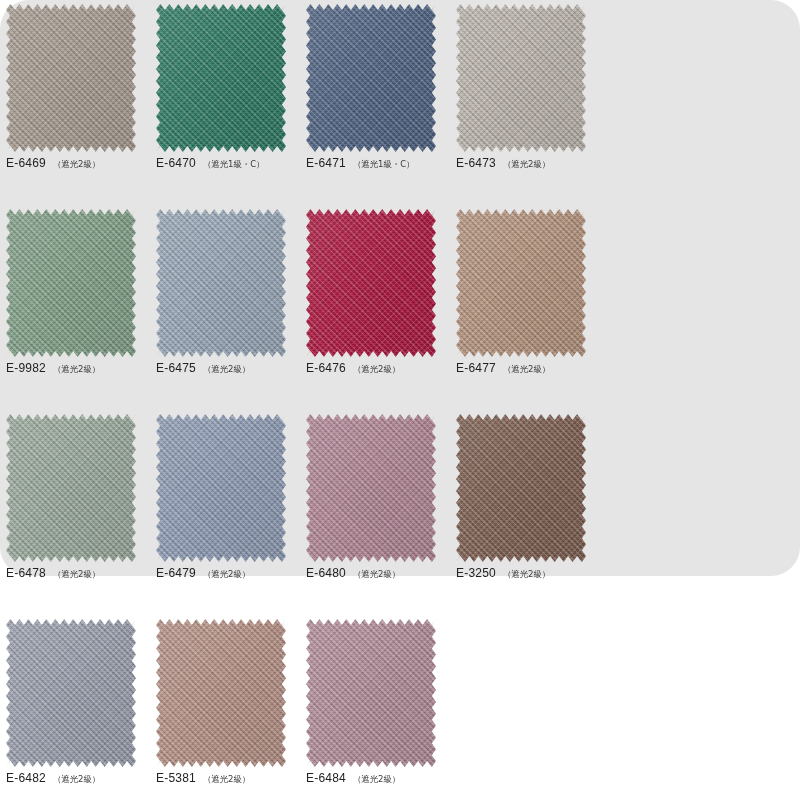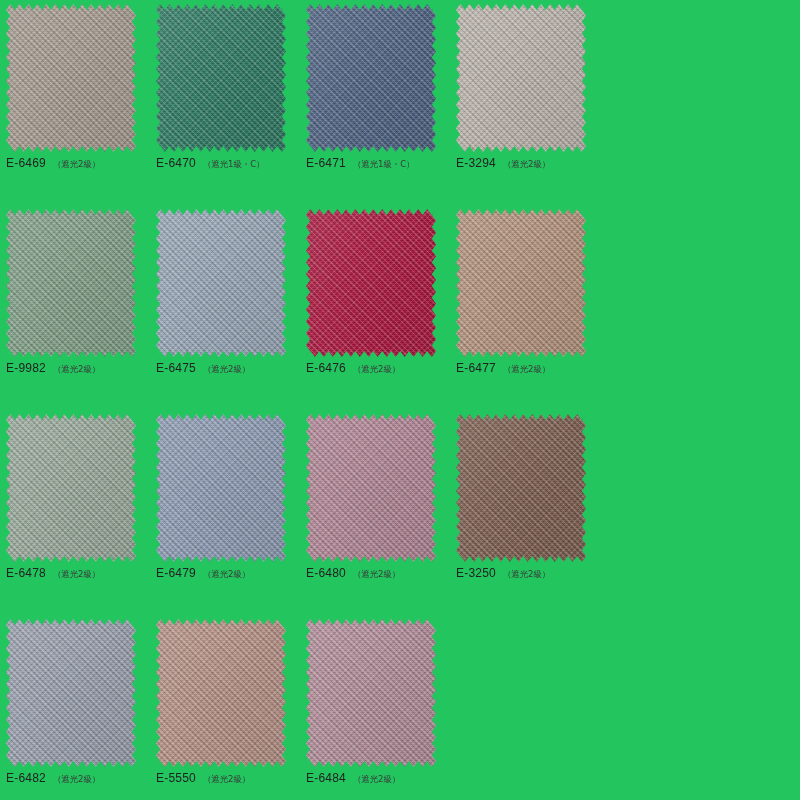--- a/index.html
+++ b/index.html
@@ -8,23 +8,24 @@
     margin: 0;
     padding: 0;
     width: 800px;
     height: 800px;
     background: #ffffff;
     font-family: "Liberation Sans", sans-serif;
   }
 
   #catalog {
     width: 800px;
-    height: 800px;
+    height: 576px;
     position: relative;
-    background: #22c55e;
+    background: #e5e5e5;
+    border-radius: 29px;
   }
 
   .swatch-grid {
     display: grid;
     grid-template-columns: repeat(4, 150px);
     grid-template-rows: repeat(4, 205px);
     column-gap: 0px;
     row-gap: 0px;
     padding: 0;
     margin: 0;
@@ -181,21 +182,21 @@
         </div>
       </div>
       <div class="swatch-cell">
         <div class="chip-wrap">
           <div class="chip" style="background: rgb(188, 180, 173);">
             <div class="weave"></div>
             <div class="sheen"></div>
           </div>
         </div>
         <div class="caption">
-          <span class="code">E-3294</span>
+          <span class="code">E-6473</span>
           <span class="grade">（遮光2級）</span>
         </div>
       </div>
       <div class="swatch-cell">
         <div class="chip-wrap">
           <div class="chip" style="background: rgb(130, 160, 136);">
             <div class="weave"></div>
             <div class="sheen"></div>
           </div>
         </div>
@@ -301,21 +302,21 @@
         </div>
       </div>
       <div class="swatch-cell">
         <div class="chip-wrap">
           <div class="chip" style="background: rgb(182, 145, 134);">
             <div class="weave"></div>
             <div class="sheen"></div>
           </div>
         </div>
         <div class="caption">
-          <span class="code">E-5550</span>
+          <span class="code">E-5381</span>
           <span class="grade">（遮光2級）</span>
         </div>
       </div>
       <div class="swatch-cell">
         <div class="chip-wrap">
           <div class="chip" style="background: rgb(178, 141, 154);">
             <div class="weave"></div>
             <div class="sheen"></div>
           </div>
         </div>

